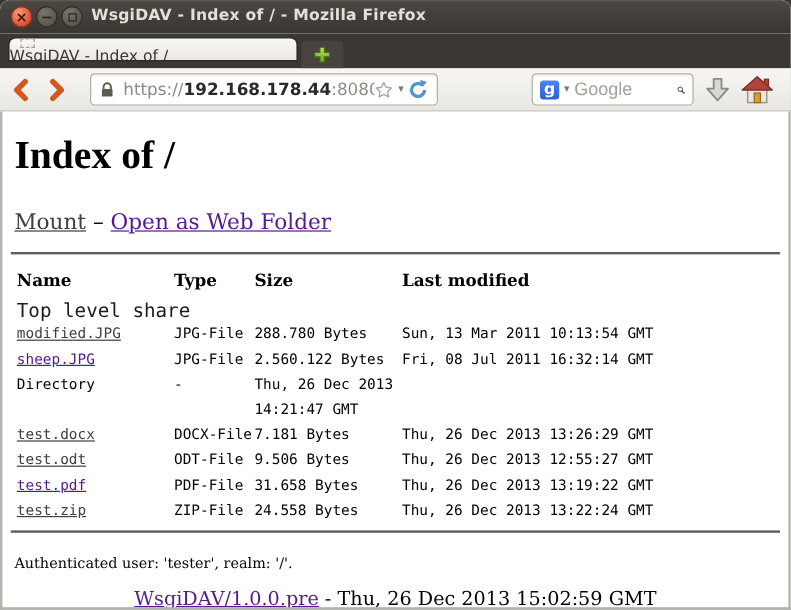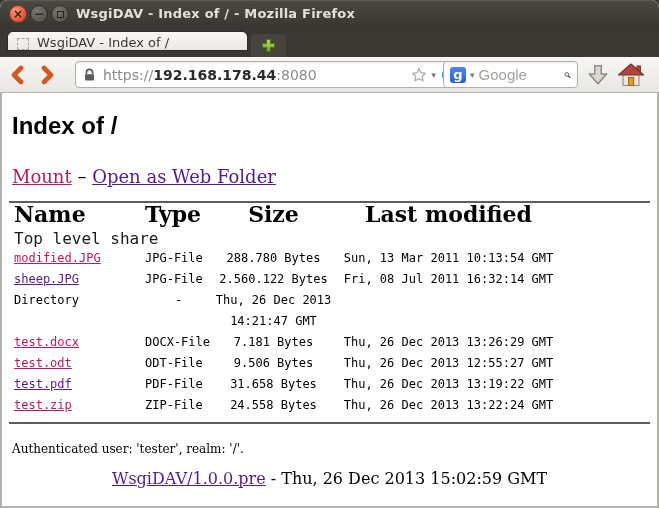--- a/index.html
+++ b/index.html
@@ -21,34 +21,34 @@
   .wbtn-min { left:30px; }
   .wbtn-max { left:51px; }
   .maxsquare { width:7px; height:7px; border:1.6px solid #26231f; }
   .wtitle { position:absolute; left:76px; top:0; line-height:28px;
     font-size:13px; font-weight:bold; color:#e3e0da; letter-spacing:.2px; }
 
   
   .tabbar { position:relative; height:29px; background:#3b3833; }
   .tab { position:absolute; left:8px; top:4px; width:239px; height:18px;
     background:linear-gradient(#f9f8f6,#eae8e4); border-radius:5px 5px 0 0;
-    box-shadow:0 0 0 1px #2d2b27; display:flex; align-items:flex-end; }
+    box-shadow:0 0 0 1px #2d2b27; display:flex; align-items:flex-start;flex-direction:column; }
   .favicon { width:12px; height:12px; border:1px dashed #a39f99; margin:0 8px 0 9px; }
   .tablabel { font-size:13px; color:#3a3834; white-space:nowrap; overflow:hidden; }
   .newtab { position:absolute; left:251px; top:6px; width:35px; height:23px;
     background:#474440; border-radius:4px 4px 0 0;
     display:flex; align-items:center; justify-content:center; }
 
   
   .navbar { position:relative; height:36px;
     background:linear-gradient(#f7f6f3,#e9e7e3); border-bottom:1px solid #b5b2ab; }
   .navbtn { position:absolute; top:7px; width:24px; height:22px;
     display:flex; align-items:center; justify-content:center; }
   .nav-back { left:5px; } .nav-fwd { left:36px; }
-  .urlbar { position:absolute; left:75px; top:4px; width:390px; height:27px;
+  .urlbar { position:absolute; left:75px; top:4px; width:290px; height:27px;
     background:#fff; border:1px solid #b1aea7; border-radius:4px;
     display:flex; align-items:center; padding:0 7px;
     box-shadow:inset 0 1px 2px rgba(0,0,0,.08); }
   .urltext { font-size:14px; margin-left:7px; white-space:nowrap; flex:1 1 auto; overflow:hidden; }
   .url-dim { color:#8d8b86; }
   .url-host { color:#2b2a28; font-weight:600; }
   .caret { font-size:9px; color:#7b7871; margin:0 4px; }
   .searchbox { position:absolute; left:443px; top:4px; width:135px; height:27px;
     background:#fff; border:1px solid #b1aea7; border-radius:4px;
     display:flex; align-items:center; padding:0 6px;
@@ -60,31 +60,31 @@
     font-size:15px; color:#3a3834; background:transparent; }
   .searchinput::placeholder { color:#a3a099; opacity:1; }
   .toolicon { position:absolute; top:5px; }
   .dl-icon { left:585px; } .home-icon { left:617px; }
 
   
   .content { position:absolute; top:93px; left:0; right:0; bottom:0; background:#fff;
     border-left:2px solid #b3b1aa; border-right:2px solid #b3b1aa;
     border-bottom:2px solid #b3b1aa; overflow:hidden;
     font-family:"DejaVu Serif",serif; color:#000; }
-  h1.pagehead { margin:19px 10px 0 10px; font-size:24px; font-weight:bold;
-    font-family:Liberation Sans, sans-serif; }
+  h1.pagehead { margin:19px 10px 0 10px; font-size:33px; font-weight:bold;
+    font-family:Liberation Serif, serif; }
   .navlinks { margin:26px 10px 0 10px; font-size:18px; }
   a { text-decoration:underline; }
-  .lk { color:#be185d;margin-top:36px; } .visited { color:#551A8B; }
+  .lk { color:#404040;margin-top:36px; } .visited { color:#551A8B; }
   hr.rule { border:none; height:2px; background:#5d5d5d; margin:14px 7px 0 7px; }
   .listing { margin-left:12px; }
   .lrow { display:grid; grid-template-columns:131px 67px 123px 227px; }
-  .c-size,.c-mod { text-align:center; }
-  .header-row { margin-top:0; font-family:"DejaVu Serif",serif;
-    font-size:22px; font-weight:bold; line-height:22px; }
+  .c-size,.c-mod { text-align:left; }
+  .header-row { margin-top:11px; font-family:"DejaVu Serif",serif;
+    font-size:14px; font-weight:bold; line-height:22px; }
   .share-note { margin-top:4px; font-family:"DejaVu Sans Mono",monospace;
     font-size:16px; line-height:19px; color:#1b1b1b; }
   .file-row { font-family:"DejaVu Sans Mono",monospace; font-size:12px; line-height:21px; }
   .file-row a { font-family:inherit; }
   hr.rule2 { margin-top:6px; }
   .authline { margin:18px 10px 0 10px; font-size:12px; }
   .footline { margin:13px 10px 0 10px; font-size:16px;text-align:center; }
 </style>
 </head>
 <body>

